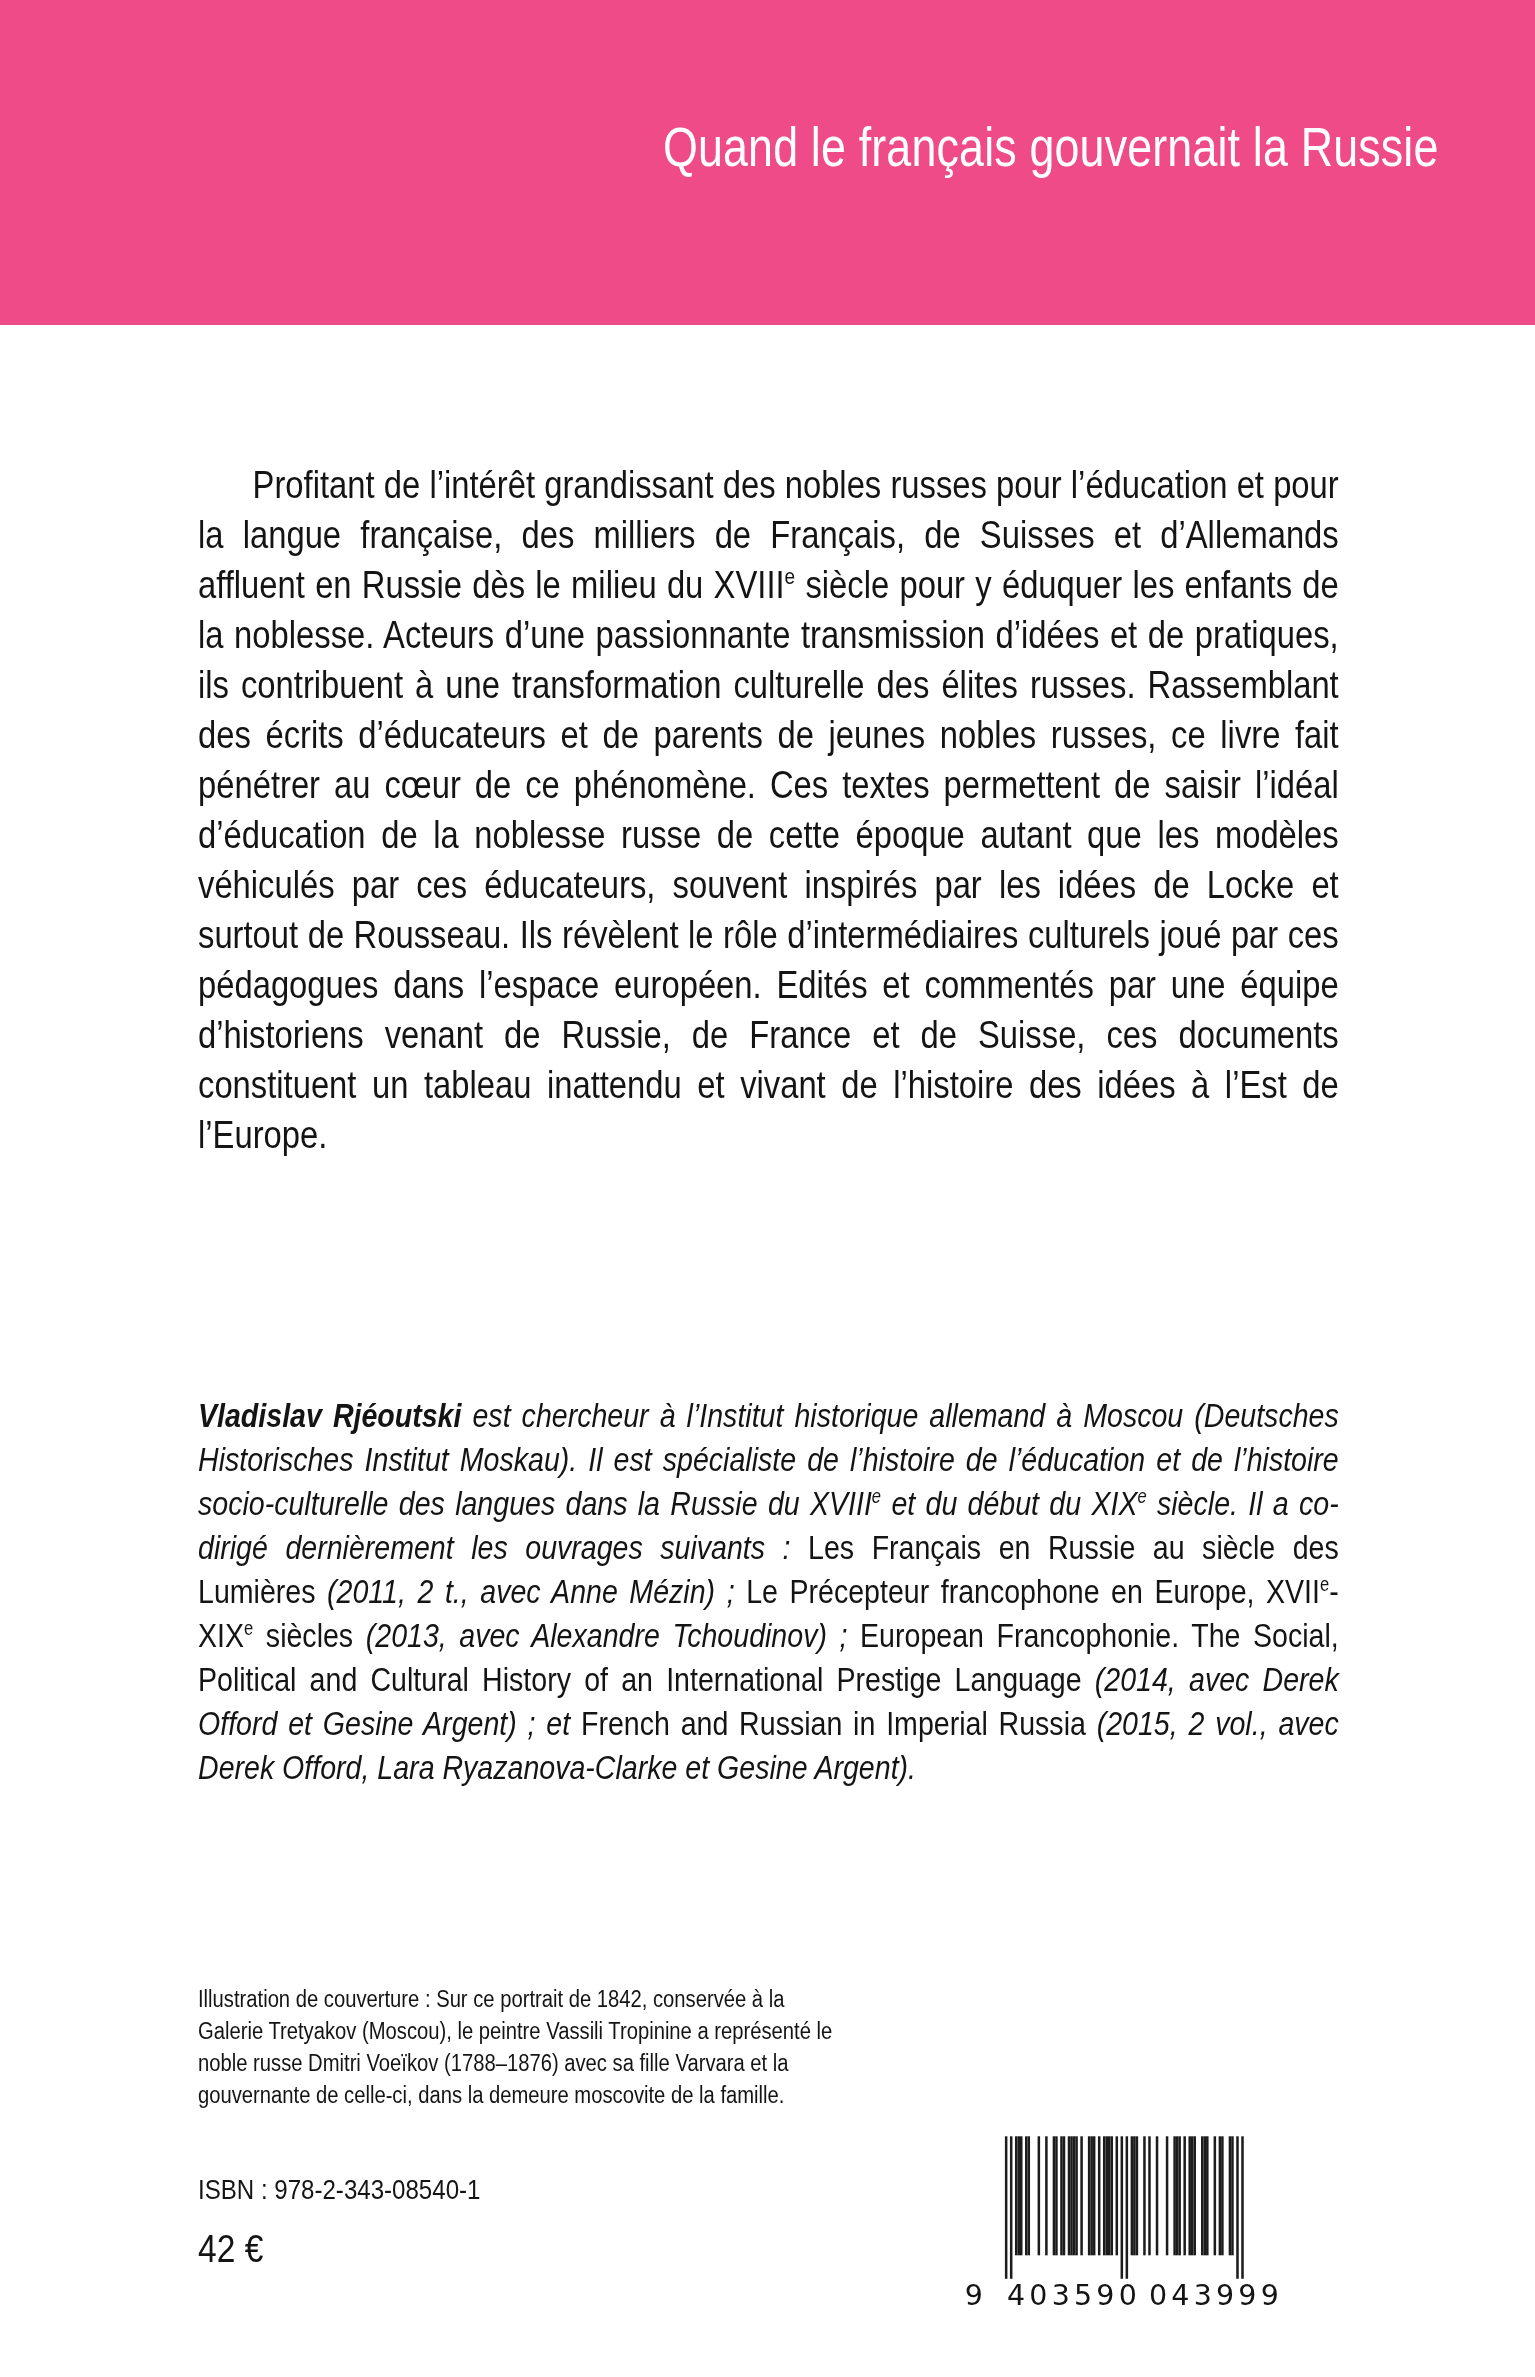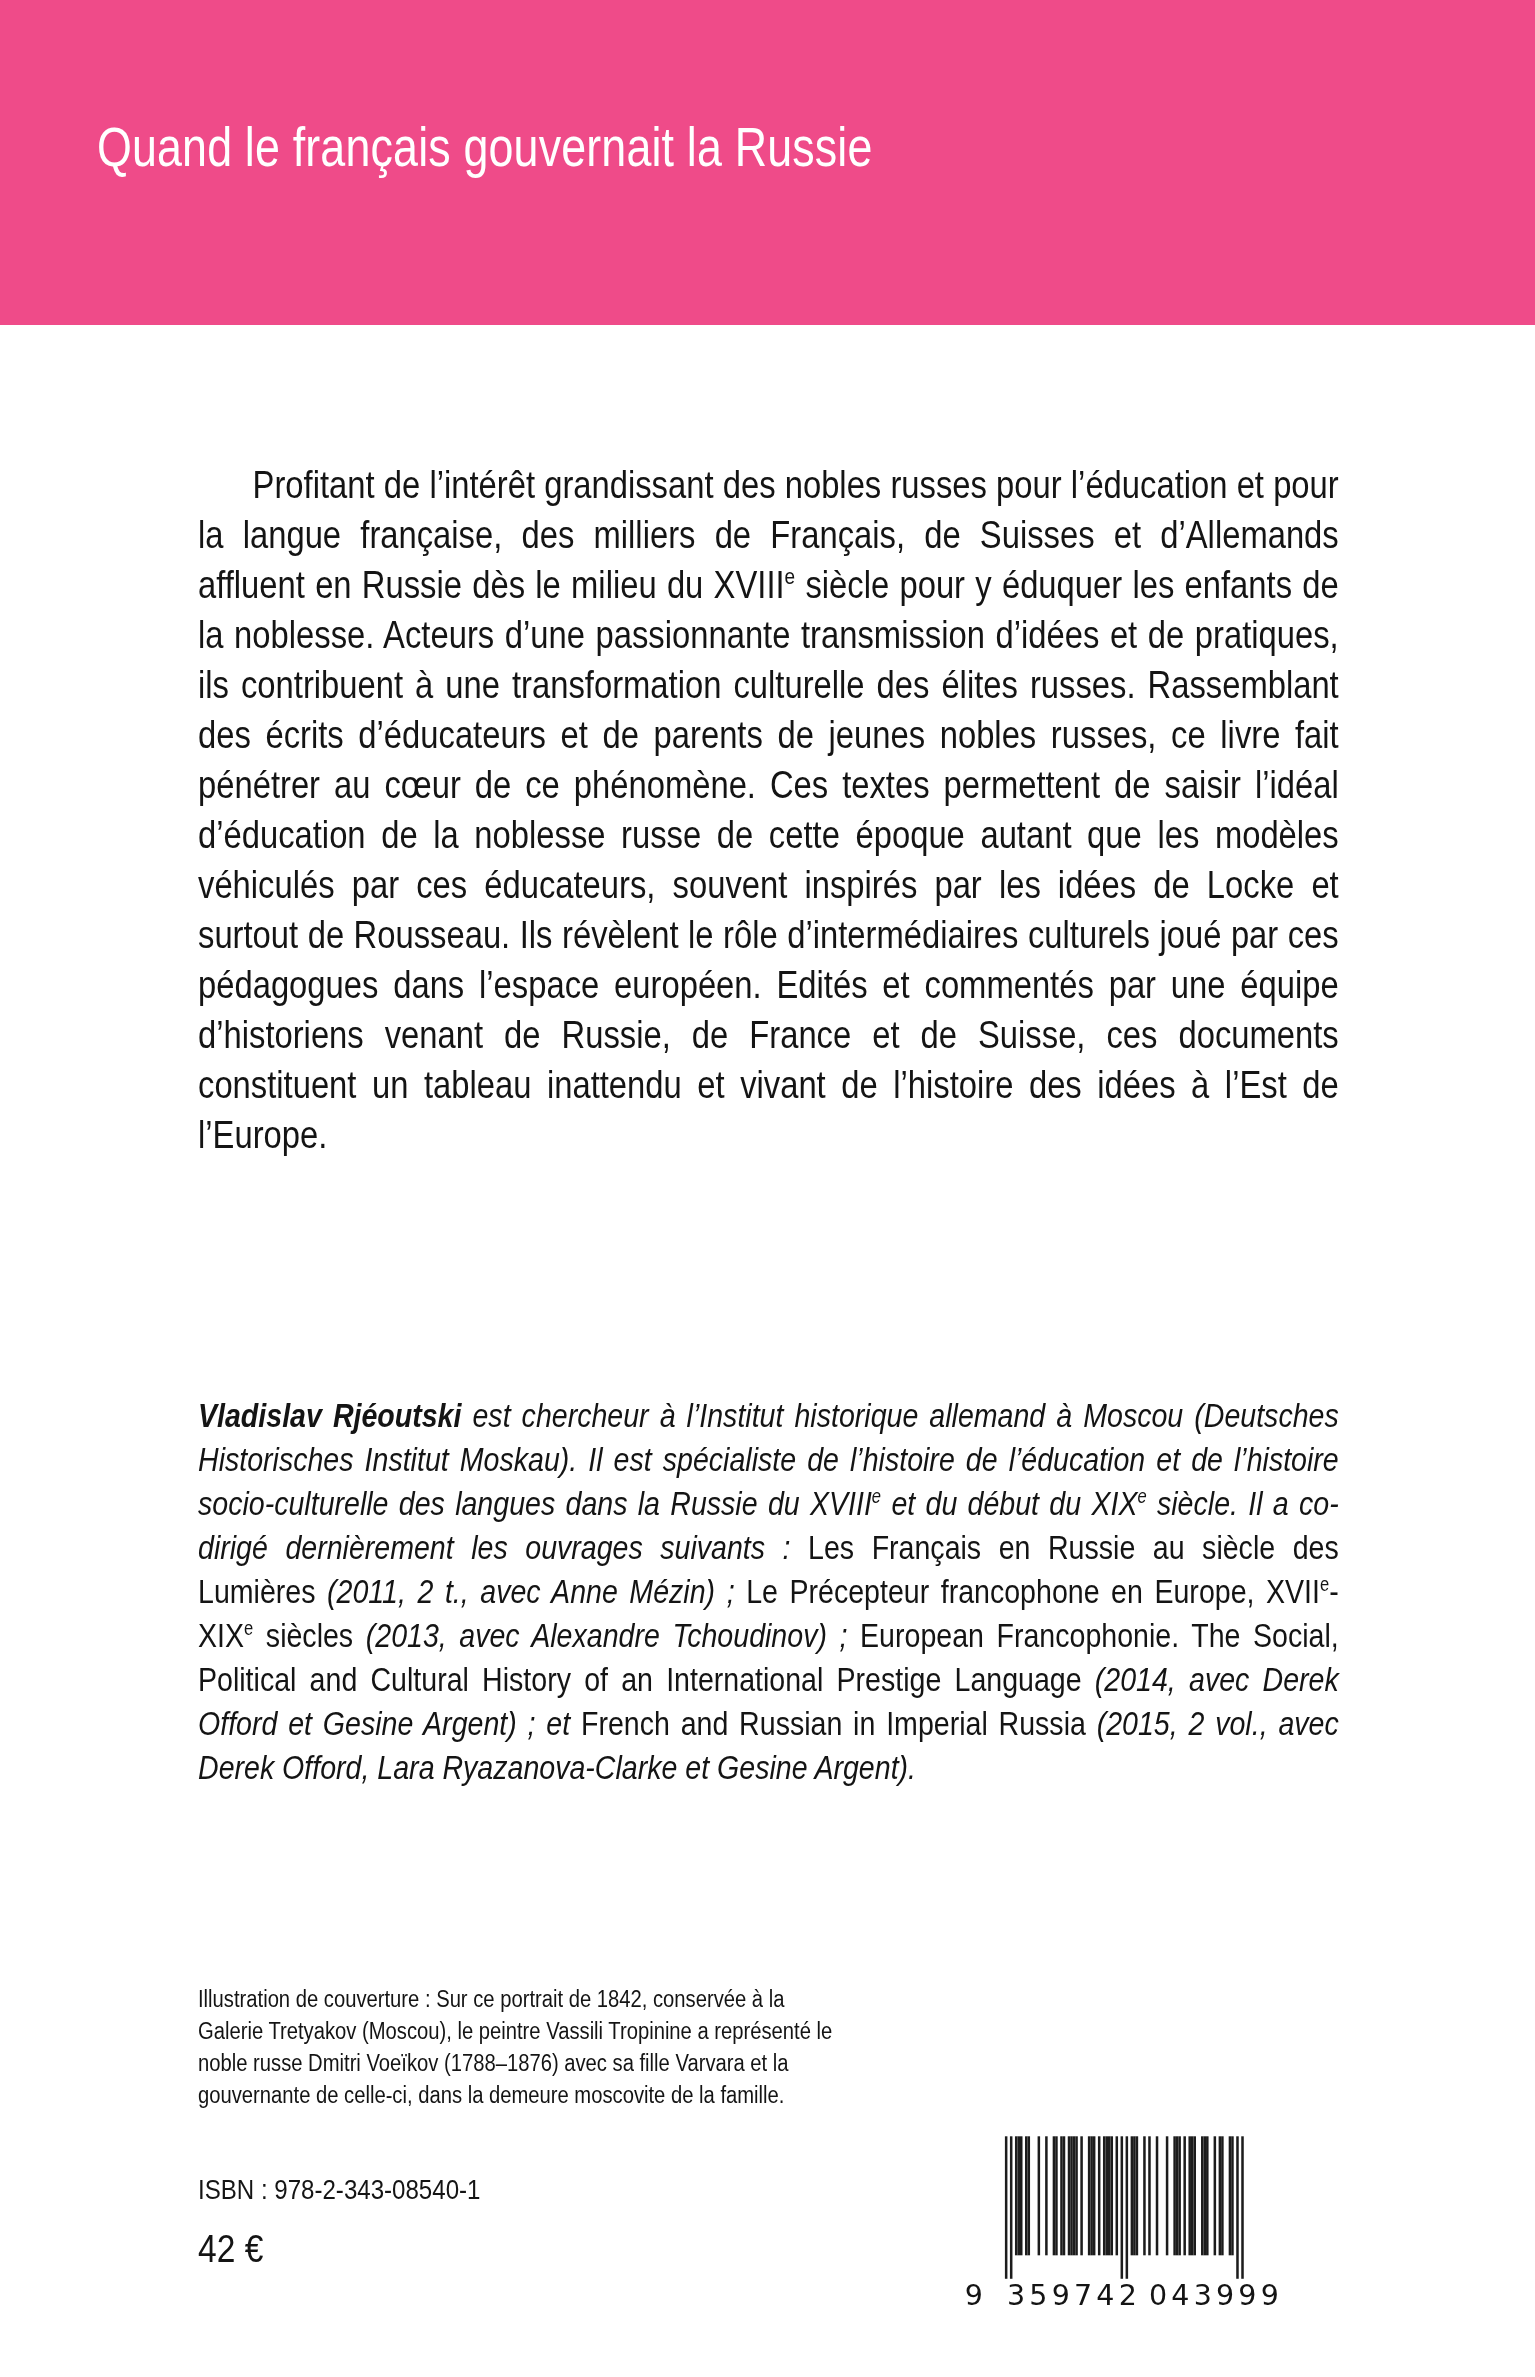--- a/index.html
+++ b/index.html
@@ -20,21 +20,21 @@
   
   .header-band {
     position: absolute;
     left: 0;
     top: 0;
     width: 1535px;
     height: 325px;
     background: #ef4b89;
     display: flex;
     align-items: center;
-    justify-content: flex-start;
+    justify-content: flex-end;
   }
   .book-title {
     font-family: "Liberation Sans", sans-serif;
     font-size: 56px;
     font-weight: 400;
     color: #ffffff;
     letter-spacing: 0.2px;
     line-height: 1.1;
     text-align: center;
     transform: scaleX(0.80);
@@ -228,17 +228,17 @@
       <rect x="299.00" y="18" width="3.00" height="142" fill="#1c1c1c"></rect>
       <rect x="305.00" y="18" width="3.00" height="142" fill="#1c1c1c"></rect>
       <rect x="308.00" y="18" width="3.00" height="142" fill="#1c1c1c"></rect>
       <rect x="317.00" y="18" width="3.00" height="142" fill="#1c1c1c"></rect>
       <rect x="320.00" y="18" width="3.00" height="142" fill="#1c1c1c"></rect>
       <rect x="326.00" y="18" width="3.00" height="170" fill="#1c1c1c"></rect>
       <rect x="332.00" y="18" width="3.00" height="170" fill="#1c1c1c"></rect>
     </svg>
   <div class="barcode-digits">
     <span class="bc-num bc-lead">9</span>
-    <span class="bc-num bc-left">359742</span>
+    <span class="bc-num bc-left">403590</span>
     <span class="bc-num bc-right">043999</span>
   </div>
 </div>
 
 
 </body></html>

